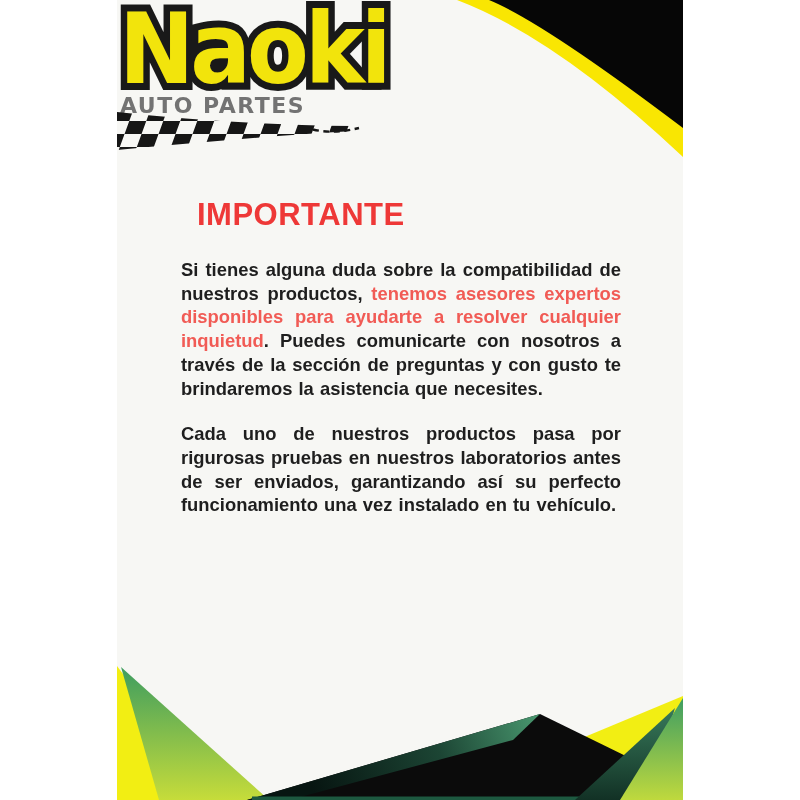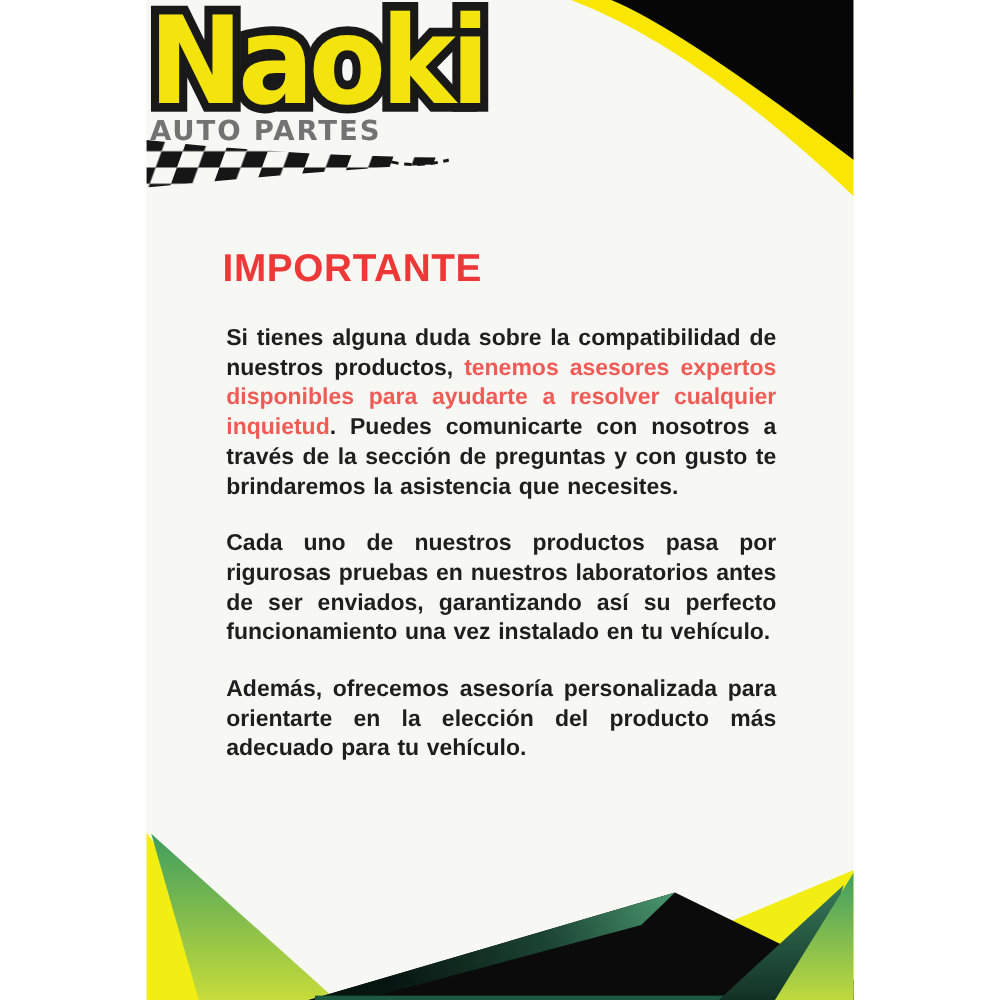--- a/index.html
+++ b/index.html
@@ -31,21 +31,21 @@
     font-family:"DejaVu Sans", sans-serif;
   }
   .flag-svg{position:absolute;left:0;top:108px;width:250px;height:46px;display:block;}
   .tagline{
     position:absolute;left:5px;top:153px;
     font-weight:bold;font-size:14px;line-height:16px;letter-spacing:0.2px;
     color:#E8302D;white-space:pre;
   }
   
   .heading{
-    position:absolute;left:61px;top:198px;margin:0;
+    position:absolute;left:80px;top:198px;margin:0;
     font-weight:bold;font-size:31px;line-height:34px;letter-spacing:0.5px;
     color:#EE3837;
   }
   .bodycol{
     position:absolute;left:64px;top:258px;width:440px;
   }
   .bodycol p{
     margin:0 0 22px 0;
     font-weight:bold;font-size:18.4px;line-height:23.7px;
     text-align:justify;color:#1E1E1E;word-spacing:1px;
@@ -83,21 +83,20 @@
     </g>
     <path d="M196,21.5 c 14,3.5 30,2.5 46,-1.5" fill="none" stroke="#161616" stroke-width="2.4" stroke-dasharray="6 4.5"></path>
   </svg>
 
 
   <h1 class="heading">IMPORTANTE</h1>
 
   <main class="bodycol">
     <p><span>Si tienes alguna duda sobre la compatibilidad de nuestros productos, </span><span class="hl">tenemos asesores expertos disponibles para ayudarte a resolver cualquier inquietud</span><span>. Puedes comunicarte con nosotros a través de la sección de preguntas y con gusto te brindaremos la asistencia que necesites.</span></p>
     <p>Cada uno de nuestros productos pasa por rigurosas pruebas en nuestros laboratorios antes de ser enviados, garantizando así su perfecto funcionamiento una vez instalado en tu vehículo.</p>
-    <p>Además, ofrecemos asesoría personalizada para orientarte en la elección del producto más adecuado para tu vehículo.</p>
   </main>
 
   <svg class="bottom-svg" viewBox="0 0 566 160" aria-hidden="true">
     <defs>
       <linearGradient id="gradL" x1="0" y1="0" x2="0" y2="1">
         <stop offset="0" stop-color="#3E9D5F"></stop>
         <stop offset="1" stop-color="#C6DC3A"></stop>
       </linearGradient>
       <linearGradient id="gradR" x1="0" y1="0" x2="0" y2="1">
         <stop offset="0" stop-color="#3E9D63"></stop>

